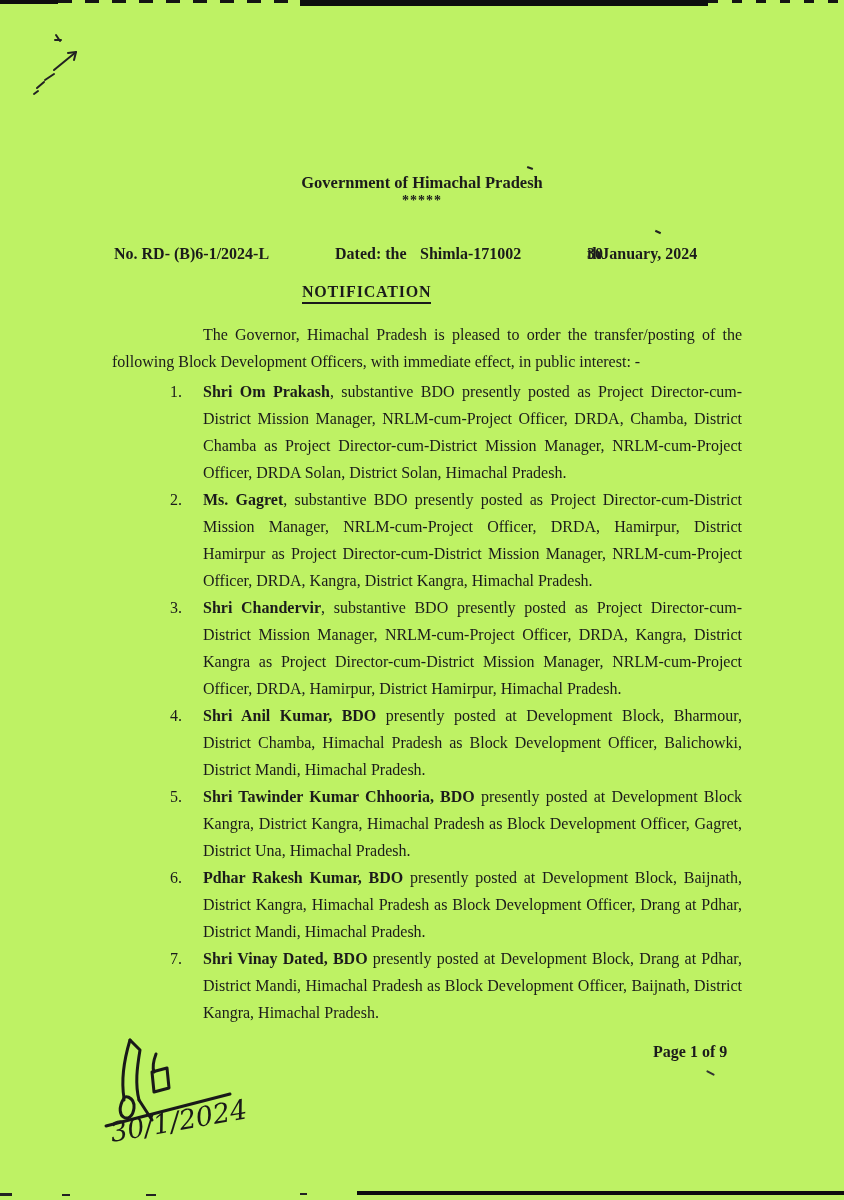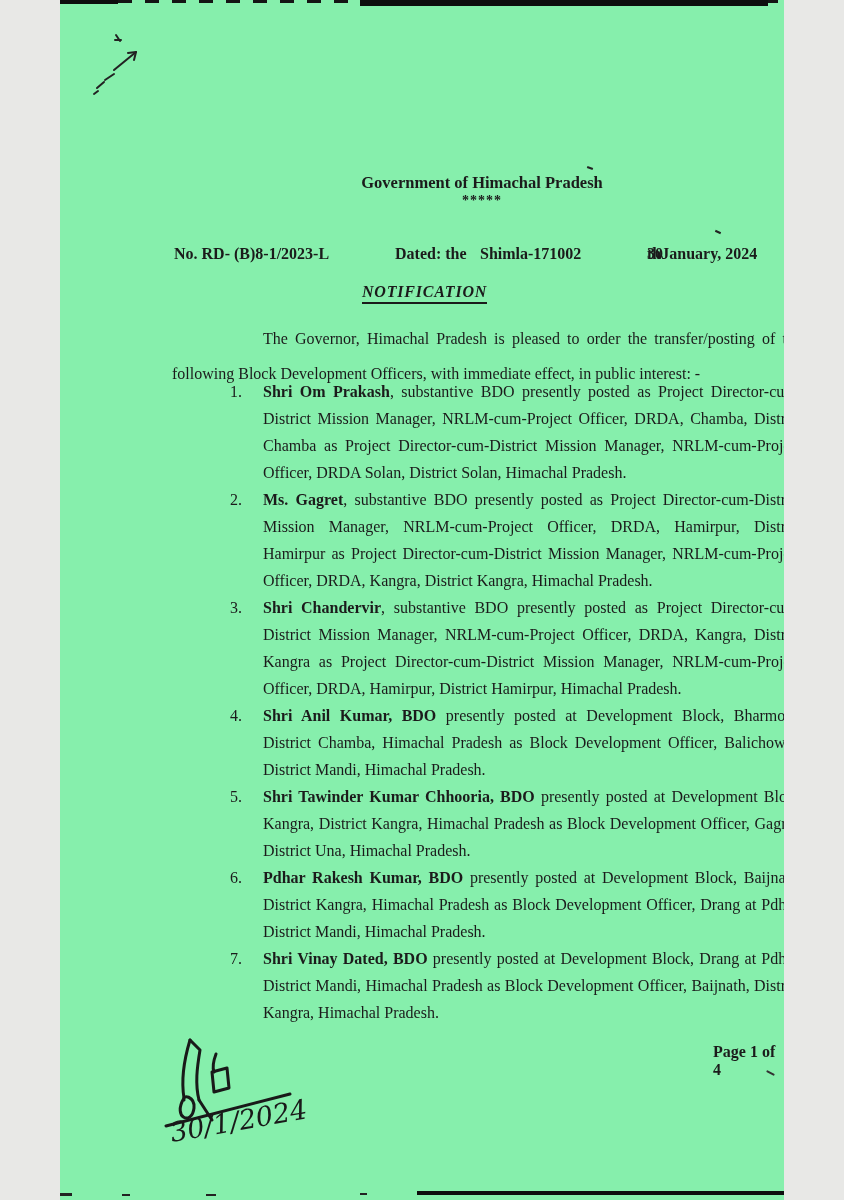--- a/index.html
+++ b/index.html
@@ -1,18 +1,18 @@
 <!DOCTYPE html>
 <html><head>
 <meta charset="utf-8">
 <style>
   html,body{margin:0;padding:0;background:#e8e8e6;}
   #page{
-    position:relative;width:724px;height:1200px;margin:0 auto;
-    background:#86efac;overflow:hidden;
+    position:relative;width:844px;height:1200px;margin:0 auto;
+    background:#bef264;overflow:hidden;
     font-family:"Liberation Serif","DejaVu Serif",serif;
     color:#1b1b1b;
   }
   
   .band{position:absolute;background:#0e0e0e;}
   .band-dash-a{position:absolute;left:58px;top:0;width:250px;height:3px;
     background:repeating-linear-gradient(90deg,#141414 0 14px,transparent 14px 27px);}
   .band-dash-b{position:absolute;left:708px;top:0;width:136px;height:3px;
     background:repeating-linear-gradient(90deg,#141414 0 10px,transparent 10px 24px);}
   .speck{position:absolute;background:#222;}
@@ -24,24 +24,24 @@
   .refline{position:absolute;top:245px;left:0;width:844px;height:22px;
     font-weight:bold;font-size:16px;}
   .refline span{position:absolute;white-space:nowrap;}
   .ref-no{left:114px;}
   .ref-dated{left:295px;margin-left:40px;}
   .ref-place{left:420px;}
   .ref-date{left:573px;padding-left:14px;}
   .ref-date sup{font-size:16px;}
   
   .title{position:absolute;top:283px;left:302px;font-weight:bold;font-size:16px;
-    letter-spacing:.8px;border-bottom:2px solid #1b1b1b;padding-bottom:1px;font-style:italic;}
+    letter-spacing:.8px;border-bottom:2px solid #1b1b1b;padding-bottom:1px;}
   
   .intro{position:absolute;top:321px;left:112px;width:630px;
-    font-size:16px;line-height:35px;text-align:justify;text-indent:91px;}
+    font-size:16px;line-height:27px;text-align:justify;text-indent:91px;}
   .orders{position:absolute;top:378px;left:112px;width:630px;
     font-size:16px;line-height:27px;}
   .order{position:relative;padding-left:91px;text-align:justify;}
   .order .num{position:absolute;left:58px;top:0;}
   .order .name{font-weight:bold;}
   
   .pagenum{position:absolute;left:653px;top:1043px;font-weight:bold;font-size:16px;}
   .sig{position:absolute;left:96px;top:1034px;}
   .penmarks{position:absolute;left:30px;top:28px;}
   .tickmark{position:absolute;left:706px;top:1072px;width:9px;height:2px;
@@ -67,21 +67,21 @@
     </g>
   </svg>
 
   <div class="header">
     <div>Government of Himachal Pradesh</div>
     <div class="stars">*****</div>
   </div>
   <div class="speck" style="left:527px;top:167px;width:6px;height:2px;transform:rotate(20deg);"></div>
 
   <div class="refline">
-    <span class="ref-no">No. RD- (B)8-1/2023-L</span>
+    <span class="ref-no">No. RD- (B)6-1/2024-L</span>
     <span class="ref-dated">Dated: the</span>
     <span class="ref-place">Shimla-171002</span>
     <span class="ref-date"><span>30</span><sup>th</sup><span> January, 2024</span></span>
   </div>
   <div class="speck" style="left:655px;top:231px;width:6px;height:2px;transform:rotate(25deg);"></div>
 
   <div class="title">NOTIFICATION</div>
 
   <div class="intro">The Governor, Himachal Pradesh is pleased to order the transfer/posting of the following Block Development Officers, with immediate effect, in public interest: -</div>
 
@@ -109,21 +109,21 @@
     <div class="order">
       <span class="num">6.</span>
       <span class="name">Pdhar Rakesh Kumar, BDO</span><span> presently posted at Development Block, Baijnath, District Kangra, Himachal Pradesh as Block Development Officer, Drang at Pdhar, District Mandi, Himachal Pradesh.</span>
     </div>
     <div class="order">
       <span class="num">7.</span>
       <span class="name">Shri Vinay Dated, BDO</span><span> presently posted at Development Block, Drang at Pdhar, District Mandi, Himachal Pradesh as Block Development Officer, Baijnath, District Kangra, Himachal Pradesh.</span>
     </div>
   </div>
 
-  <div class="pagenum">Page 1 of 4</div>
+  <div class="pagenum">Page 1 of 9</div>
   <div class="tickmark"></div>
 
   <svg class="sig" width="190" height="120" viewBox="0 0 190 120">
     <g fill="none" stroke="#191919" stroke-width="3" stroke-linecap="round" stroke-linejoin="round">
       <path d="M 34 6 C 28 26 25 46 28 64"></path>
       <path d="M 34 6 L 44 16 C 41 34 39 50 43 66"></path>
       <path d="M 28 64 C 16 84 36 92 38 74 C 39 62 26 60 28 66"></path>
       <path d="M 56 38 l 15 -4 l 2 20 l -15 4 z"></path>
       <path d="M 60 20 C 57 28 56 33 58 38"></path>
       <path d="M 10 92 L 134 60"></path>

